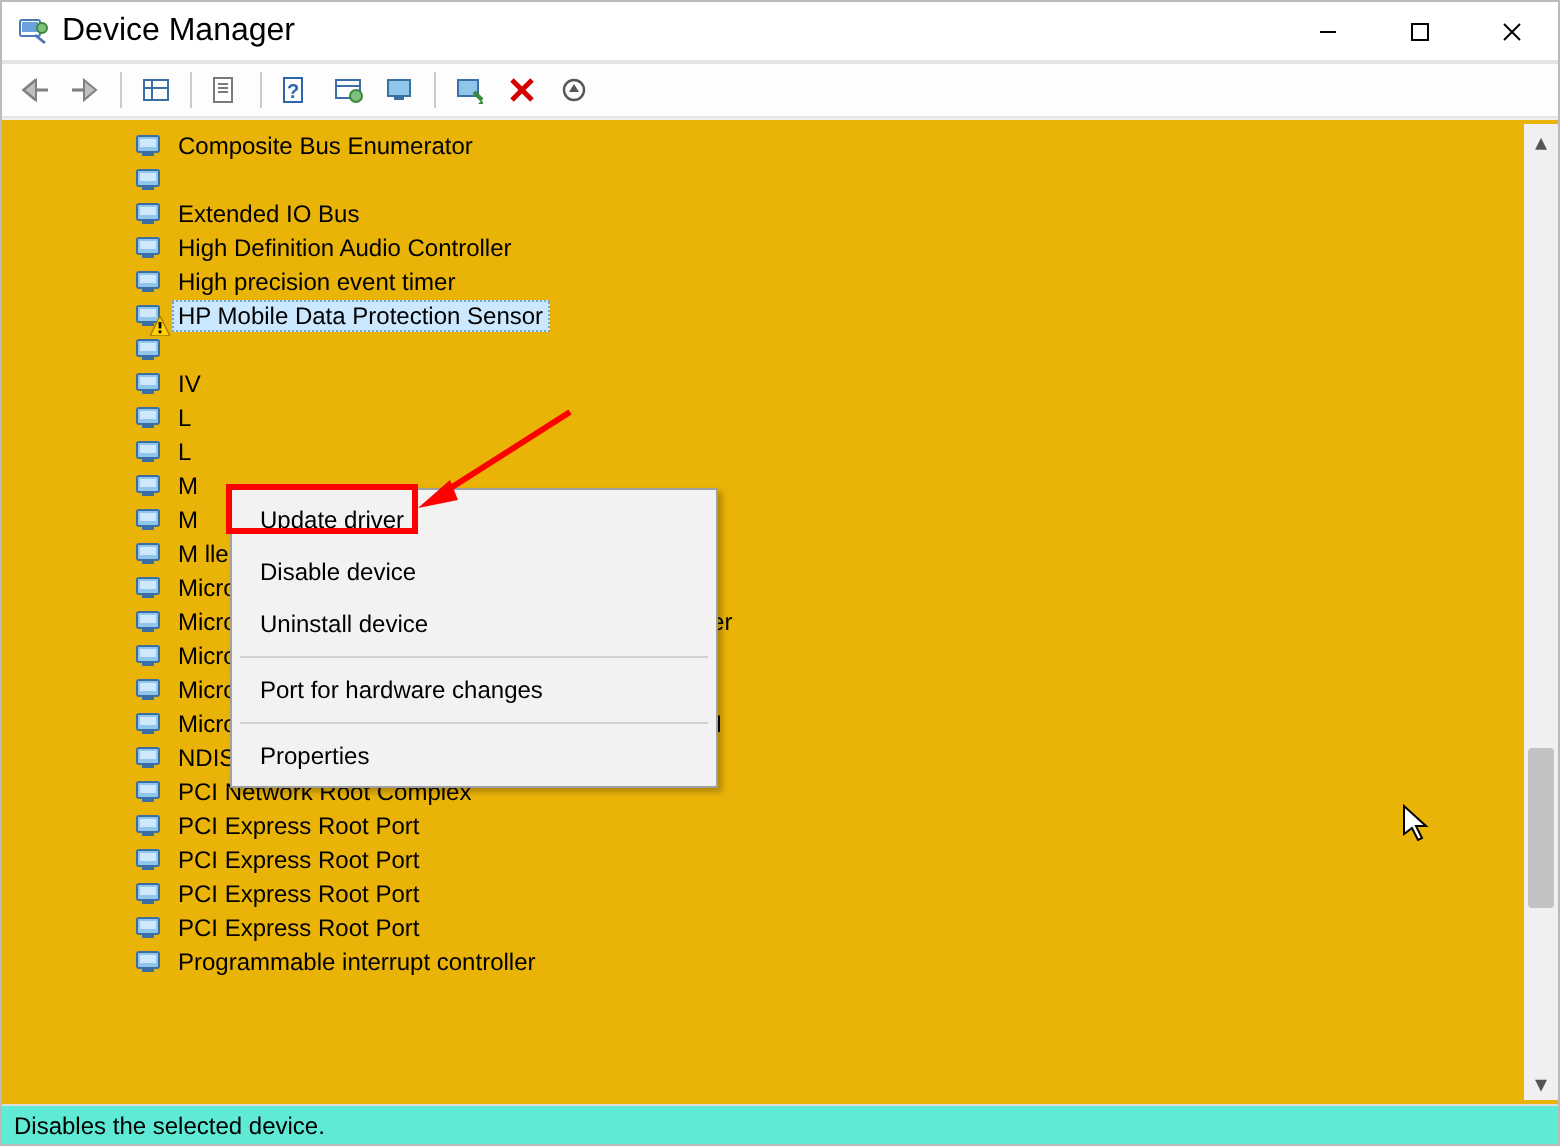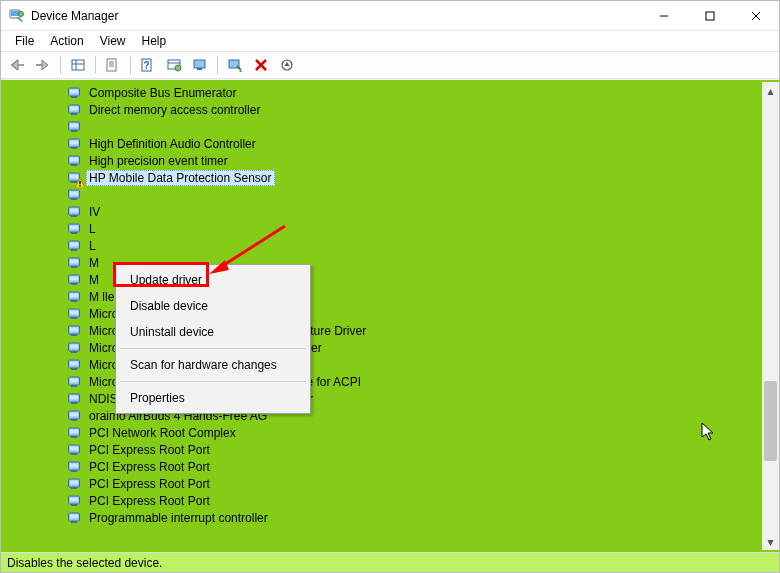--- a/index.html
+++ b/index.html
@@ -15,21 +15,21 @@
   .window { width: 780px; height: 573px; display: flex; flex-direction: column; border: 1px solid #bbb; position: relative; }
   
   .titlebar {
     height: 30px; display: flex; align-items: center;
     background: #fff; border-bottom: 1px solid #e5e5e5;
   }
   .titlebar .app-icon {
     width: 16px; height: 16px; margin: 0 6px 0 8px;
     display: flex; align-items: center; justify-content: center;
   }
-  .titlebar .title { flex: 0 0 auto; font-size: 12px; }
+  .titlebar .title { flex: 0 0 auto; font-size: 16px; }
   .titlebar .spacer { flex: 1; }
   .winbtn {
     width: 46px; height: 30px; display: flex; align-items: center; justify-content: center;
   }
   .winbtn svg { width: 10px; height: 10px; }
   
   .menubar {
     height: 20px; display: flex; align-items: center; gap: 0;
     padding: 0 6px;
   }
@@ -41,21 +41,21 @@
     background: #fdfdfd;
   }
   .tbtn {
     width: 24px; height: 22px; display: flex; align-items: center; justify-content: center;
     border: 1px solid transparent; border-radius: 2px;
   }
   .tsep { width: 1px; height: 18px; background: #ccc; margin: 0 3px; }
   .tbtn svg { display: block; }
   
   .tree-wrap {
-    flex: 1; position: relative; background: #84cc16;
+    flex: 1; position: relative; background: #eab308;
     border-top: 1px solid #f0f0f0;
     overflow: hidden;
   }
   .tree-scroll {
     position: absolute; top: 2px; right: 0; width: 17px; height: calc(100% - 4px);
     background: #f0f0f0;
   }
   .tree-scroll .arrow { width: 17px; height: 17px; display:flex; align-items:center; justify-content:center; color:#555;}
   .tree-scroll .track { position: absolute; top: 17px; bottom: 17px; left: 0; right: 0; }
   .tree-scroll .thumb { position: absolute; left: 2px; right: 2px; top: 65%; height: 80px; background: #c2c2c2; border-radius: 2px;}
@@ -79,21 +79,21 @@
   .node.selected {
     
   }
   .node.selected .label-hl {
     background: #cce8ff; border: 1px dotted #7aa7c7; padding: 0 2px; margin-left: -3px;
   }
   .node .label-hl { display: inline-block; min-width: 180px; }
   .node:not(.selected) .label-hl { border: 1px solid transparent; padding: 0 2px; margin-left: -3px;}
   
   .ctxmenu {
-    position: absolute; left: 114px; top: 184px; width: 196px;
+    position: absolute; left: 114px; top: 184px; width: 244px;
     background: #f2f2f2; border: 1px solid #a0a0a0;
     box-shadow: 2px 2px 3px rgba(0,0,0,0.25);
     padding: 2px;
     z-index: 5;
   }
   .ctxmenu .citem {
     padding: 6px 12px; white-space: nowrap;
   }
   .ctxmenu .csep { height: 1px; background: #d0d0d0; margin: 3px 2px; }
   .ctxmenu .citem.bold { font-weight: 400; }
@@ -103,21 +103,21 @@
     left: 112px; top: 182px; width: 96px; height: 25px; pointer-events: none;
   }
   
   .red-arrow {
     position: absolute; z-index: 7; pointer-events: none;
     left: 200px; top: 140px; width: 90px; height: 60px;
   }
   
   .statusbar {
     height: 20px; border-top: 1px solid #ddd; display: flex; align-items: center;
-    padding: 0 6px; font-size: 12px; background: #bef264;
+    padding: 0 6px; font-size: 12px; background: #5eead4;
   }
   
   .cursor {
     position: absolute; z-index: 10; left: 700px; top: 342px; width: 16px; height: 20px;
     pointer-events: none;
   }
 </style>
 </head>
 <body>
 
@@ -145,26 +145,20 @@
         </svg>
     </div>
     <div class="winbtn close">
       <svg viewBox="0 0 10 10">
           <line x1="1" y1="1" x2="9" y2="9" stroke="#000" stroke-width="1"></line>
           <line x1="9" y1="1" x2="1" y2="9" stroke="#000" stroke-width="1"></line>
         </svg>
     </div>
   </div>
 
-  <div class="menubar">
-    <div class="menu-item">File</div>
-    <div class="menu-item">Action</div>
-    <div class="menu-item">View</div>
-    <div class="menu-item">Help</div>
-  </div>
 
   <div class="toolbar">
     <div class="tbtn">
       <svg width="16" height="14" viewBox="0 0 16 14">
           <path d="M9 2 L3 7 L9 12 M9 7 H15" fill="none" stroke="#808080" stroke-width="1.6"></path>
           <path d="M9 2 L3 7 L9 12 Z" fill="#bfbfbf" stroke="#808080"></path>
         </svg>
     </div>
     <div class="tbtn">
       <svg width="16" height="14" viewBox="0 0 16 14">
@@ -244,30 +238,30 @@
           <span class="label-hl">Composite Bus Enumerator</span>
         </div>
         <div class="node">
           <span class="dev-icon">
             <svg width="16" height="16" viewBox="0 0 16 16">
               <rect x="1.5" y="3" width="11" height="8" rx="1" fill="#8fc6ea" stroke="#3a6ea5"></rect>
               <rect x="3" y="4.5" width="8" height="4" fill="#cfe8fb"></rect>
               <rect x="4" y="11" width="6" height="2" fill="#3a6ea5"></rect>
             </svg>
           </span>
-          <span class="label-hl">Direct memory access controller</span>
-        </div>
-        <div class="node">
-          <span class="dev-icon">
-            <svg width="16" height="16" viewBox="0 0 16 16">
-              <rect x="1.5" y="3" width="11" height="8" rx="1" fill="#8fc6ea" stroke="#3a6ea5"></rect>
-              <rect x="3" y="4.5" width="8" height="4" fill="#cfe8fb"></rect>
-              <rect x="4" y="11" width="6" height="2" fill="#3a6ea5"></rect>
-            </svg>
-          </span>
+        </div>
+        <div class="node">
+          <span class="dev-icon">
+            <svg width="16" height="16" viewBox="0 0 16 16">
+              <rect x="1.5" y="3" width="11" height="8" rx="1" fill="#8fc6ea" stroke="#3a6ea5"></rect>
+              <rect x="3" y="4.5" width="8" height="4" fill="#cfe8fb"></rect>
+              <rect x="4" y="11" width="6" height="2" fill="#3a6ea5"></rect>
+            </svg>
+          </span>
+          <span class="label-hl">Extended IO Bus</span>
         </div>
         <div class="node">
           <span class="dev-icon">
             <svg width="16" height="16" viewBox="0 0 16 16">
               <rect x="1.5" y="3" width="11" height="8" rx="1" fill="#8fc6ea" stroke="#3a6ea5"></rect>
               <rect x="3" y="4.5" width="8" height="4" fill="#cfe8fb"></rect>
               <rect x="4" y="11" width="6" height="2" fill="#3a6ea5"></rect>
             </svg>
           </span>
           <span class="label-hl">High Definition Audio Controller</span>
@@ -427,30 +421,20 @@
           <span class="label-hl">NDIS Virtual Network Adapter Enumerator</span>
         </div>
         <div class="node">
           <span class="dev-icon">
             <svg width="16" height="16" viewBox="0 0 16 16">
               <rect x="1.5" y="3" width="11" height="8" rx="1" fill="#8fc6ea" stroke="#3a6ea5"></rect>
               <rect x="3" y="4.5" width="8" height="4" fill="#cfe8fb"></rect>
               <rect x="4" y="11" width="6" height="2" fill="#3a6ea5"></rect>
             </svg>
           </span>
-          <span class="label-hl">oraimo AirBuds 4 Hands-Free AG</span>
-        </div>
-        <div class="node">
-          <span class="dev-icon">
-            <svg width="16" height="16" viewBox="0 0 16 16">
-              <rect x="1.5" y="3" width="11" height="8" rx="1" fill="#8fc6ea" stroke="#3a6ea5"></rect>
-              <rect x="3" y="4.5" width="8" height="4" fill="#cfe8fb"></rect>
-              <rect x="4" y="11" width="6" height="2" fill="#3a6ea5"></rect>
-            </svg>
-          </span>
           <span class="label-hl">PCI Network Root Complex</span>
         </div>
         <div class="node">
           <span class="dev-icon">
             <svg width="16" height="16" viewBox="0 0 16 16">
               <rect x="1.5" y="3" width="11" height="8" rx="1" fill="#8fc6ea" stroke="#3a6ea5"></rect>
               <rect x="3" y="4.5" width="8" height="4" fill="#cfe8fb"></rect>
               <rect x="4" y="11" width="6" height="2" fill="#3a6ea5"></rect>
             </svg>
           </span>
@@ -503,21 +487,21 @@
           <div class="thumb"></div>
         </div>
       <div class="arrow down">▾</div>
     </div>
 
     <div class="ctxmenu" id="ctxmenu">
         <div class="citem">Update driver</div>
         <div class="citem">Disable device</div>
         <div class="citem">Uninstall device</div>
         <div class="csep"></div>
-        <div class="citem">Scan for hardware changes</div>
+        <div class="citem">Port for hardware changes</div>
         <div class="csep"></div>
         <div class="citem bold">Properties</div>
       </div>
 
     <div class="red-rect"></div>
 
     <svg class="red-arrow" viewBox="0 0 90 60">
       <line x1="84" y1="6" x2="18" y2="48" stroke="#ff0000" stroke-width="3"></line>
       <polygon points="8,54 24,40 28,50" fill="#ff0000"></polygon>
     </svg>

